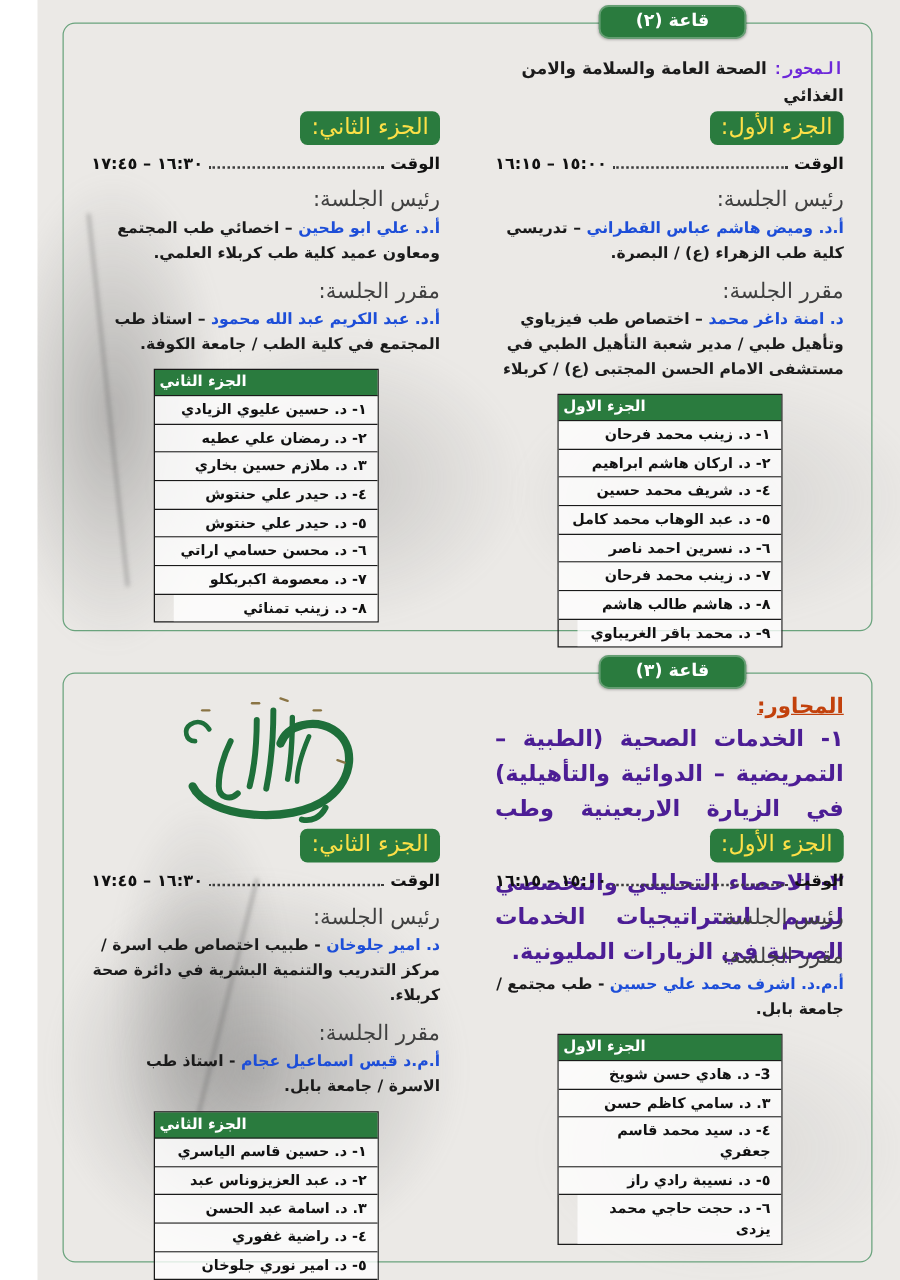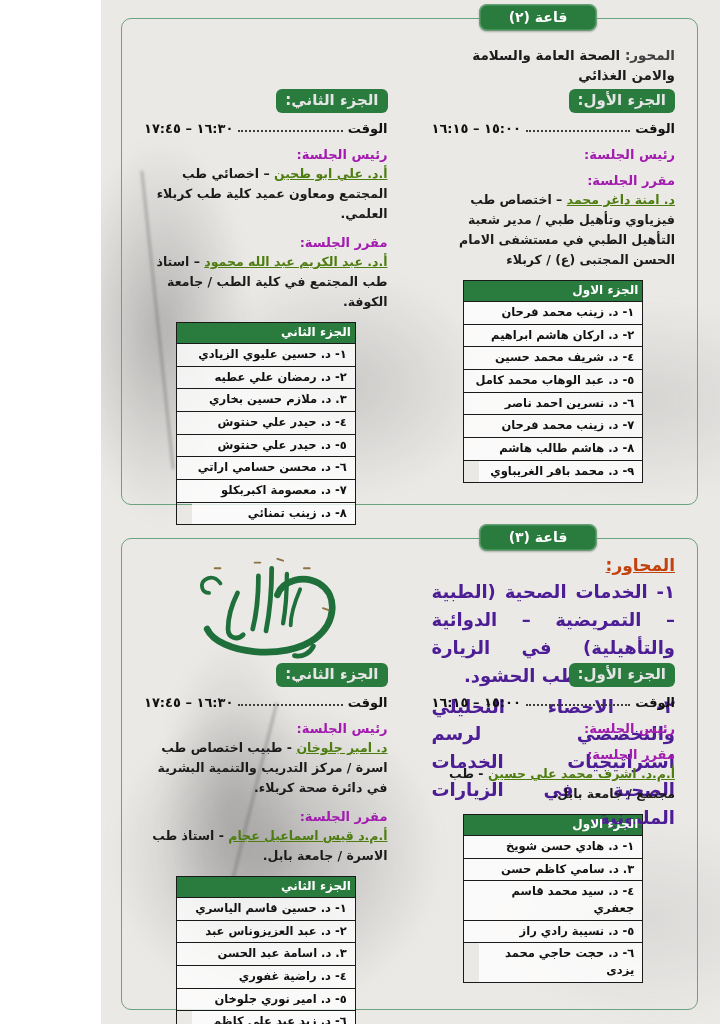--- a/index.html
+++ b/index.html
@@ -1,17 +1,17 @@
 <!DOCTYPE html>
 <html dir="rtl" lang="ar"><head>
 <meta charset="utf-8">
 <style>
   html,body{margin:0;padding:0;}
   body{font-family:"DejaVu Sans",sans-serif;}
-  .page{position:relative;width:619px;height:1024px;background:#ebe9e6;overflow:hidden;direction:rtl;}
+  .page{position:relative;width:690px;height:1024px;background:#ebe9e6;overflow:hidden;direction:rtl;}
 
   
   .blob{position:absolute;filter:blur(7px);pointer-events:none;}
   .b1{left:-30px;top:140px;width:180px;height:380px;background:radial-gradient(closest-side,rgba(90,90,90,.38),rgba(120,120,120,.18) 60%,transparent);}
   .b2{left:90px;top:270px;width:300px;height:230px;background:radial-gradient(closest-side,rgba(120,120,120,.28),transparent);}
   .b3{left:380px;top:300px;width:330px;height:200px;background:radial-gradient(closest-side,rgba(140,140,140,.22),transparent);}
   .b4{left:10px;top:700px;width:330px;height:310px;background:radial-gradient(closest-side,rgba(95,95,95,.40),rgba(130,130,130,.18) 65%,transparent);}
   .b5{left:60px;top:640px;width:140px;height:330px;background:radial-gradient(closest-side,rgba(100,100,100,.30),transparent);}
   .b6{left:400px;top:820px;width:300px;height:200px;background:radial-gradient(closest-side,rgba(150,150,150,.18),transparent);}
   .flagline{position:absolute;width:3px;height:200px;background:rgba(90,90,90,.35);filter:blur(1.5px);pointer-events:none;}
@@ -24,36 +24,36 @@
     font-weight:bold;font-size:14px;padding:5px 18px 6px;border-radius:8px;
     box-shadow:inset 0 0 0 1.5px rgba(255,255,255,.28),0 1px 2px rgba(0,0,0,.25);}
 
   .cols{display:flex;height:100%;}
   .col{flex:1;padding:0 22px;box-sizing:border-box;min-width:0;}
 
   .col-top1{height:70px;padding-top:26px;box-sizing:border-box;}
   .col-top2{height:124px;padding-top:16px;box-sizing:border-box;}
 
   .axis-line{margin:0;font-size:13.5px;font-weight:bold;color:#1b1b1b;line-height:1.5;}
-  .green{color:#404040;}
+  .green{color:#6d28d9;font-family:Liberation Mono, monospace;}
   .axis-item{font-size:18px;font-weight:bold;color:#4c1d95;text-align:justify;line-height:1.55;margin:3px 0 0;}
   .axis-head{font-size:17px;font-weight:bold;color:#c2410c;margin:0;text-decoration:underline;}
 
-  .part-badge{display:inline-block;background:#2a7b3e;color:#e5e5e5;font-weight:bold;font-size:15px;
+  .part-badge{display:inline-block;background:#2a7b3e;color:#fde047;font-weight:normal;font-size:18px;
     padding:2px 9px 4px;border-radius:6px;}
 
   .time-row{display:flex;align-items:flex-end;font-size:13px;font-weight:bold;color:#111;margin-top:8px;}
   .dots{flex:1;border-bottom:2px dotted #3c3c3c;margin:0 5px 4px;}
 
-  .role-label{color:#a21caf;font-weight:bold;font-size:13px;margin:11px 0 2px;}
+  .role-label{color:#404040;font-weight:normal;font-size:17px;margin:11px 0 2px;}
   .person{font-size:12.5px;font-weight:bold;color:#1b1b1b;line-height:1.6;margin:0;}
-  .person-name{color:#4d7c0f;text-decoration:underline;}
+  .person-name{color:#1d4ed8;}
 
   .table{width:178px;margin:10px auto 0;border:1.3px solid #1a1a1a;}
-  .thead{background:#2a7b3e;color:#fff;text-align:right;font-weight:bold;font-size:12px;
+  .thead{background:#2a7b3e;color:#fff;text-align:left;font-weight:bold;font-size:12px;
     padding:2px 4px 4px;border-bottom:1.3px solid #1a1a1a;}
   .trow{font-size:11.5px;font-weight:bold;color:#111;padding:2px 8px 3px;border-bottom:1.3px solid #1a1a1a;
     background:rgba(255,255,255,.78);text-align:right;line-height:1.45;}
   .trow:last-child{border-bottom:none;margin-left:15px;}
 
   .logo-block{height:112px;position:relative;}
   .logo-block svg{display:block;margin:0 auto;}
 </style>
 </head>
 <body>
@@ -78,20 +78,22 @@
           <p class="axis-line"><span class="green">المحور:</span>
             <span>الصحة العامة والسلامة والامن الغذائي</span></p>
         </div>
         <div class="part-badge">الجزء الأول:</div>
         <div class="time-row">
           <span>الوقت</span>
           <span class="dots"></span>
           <span>١٥:٠٠ – ١٦:١٥</span>
         </div>
         <p class="role-label">رئيس الجلسة:</p>
+        <p class="person"><span class="person-name">أ.د. وميض هاشم عباس القطراني</span>
+          <span>– تدريسي كلية طب الزهراء (ع) / البصرة.</span></p>
         <p class="role-label">مقرر الجلسة:</p>
         <p class="person"><span class="person-name">د. امنة داغر محمد</span>
           <span>– اختصاص طب فيزياوي وتأهيل طبي / مدير شعبة التأهيل الطبي في مستشفى الامام الحسن المجتبى (ع) / كربلاء</span></p>
         <div class="table">
           <div class="thead">الجزء الاول</div>
 
         <div class="trow">١- د. زينب محمد فرحان</div>
             <div class="trow">٢- د. اركان هاشم ابراهيم</div>
             <div class="trow">٤- د. شريف محمد حسين</div>
             <div class="trow">٥- د. عبد الوهاب محمد كامل</div>
@@ -149,21 +151,21 @@
           <span class="dots"></span>
           <span>١٥:٠٠ – ١٦:١٥</span>
         </div>
         <p class="role-label">رئيس الجلسة:</p>
         <p class="role-label">مقرر الجلسة:</p>
         <p class="person"><span class="person-name">أ.م.د. اشرف محمد علي حسين</span>
           <span>- طب مجتمع / جامعة بابل.</span></p>
         <div class="table">
           <div class="thead">الجزء الاول</div>
 
-        <div class="trow">١- د. هادي حسن شويخ</div>
+        <div class="trow">3- د. هادي حسن شويخ</div>
             <div class="trow">٣. د. سامي كاظم حسن</div>
             <div class="trow">٤- د. سيد محمد قاسم جعفري</div>
             <div class="trow">٥- د. نسيبة رادي راز</div>
             <div class="trow">٦- د. حجت حاجي محمد يزدى</div>
           </div>
       </div>
 
       <div class="col">
         <div class="col-top2">
           <div class="logo-block">

